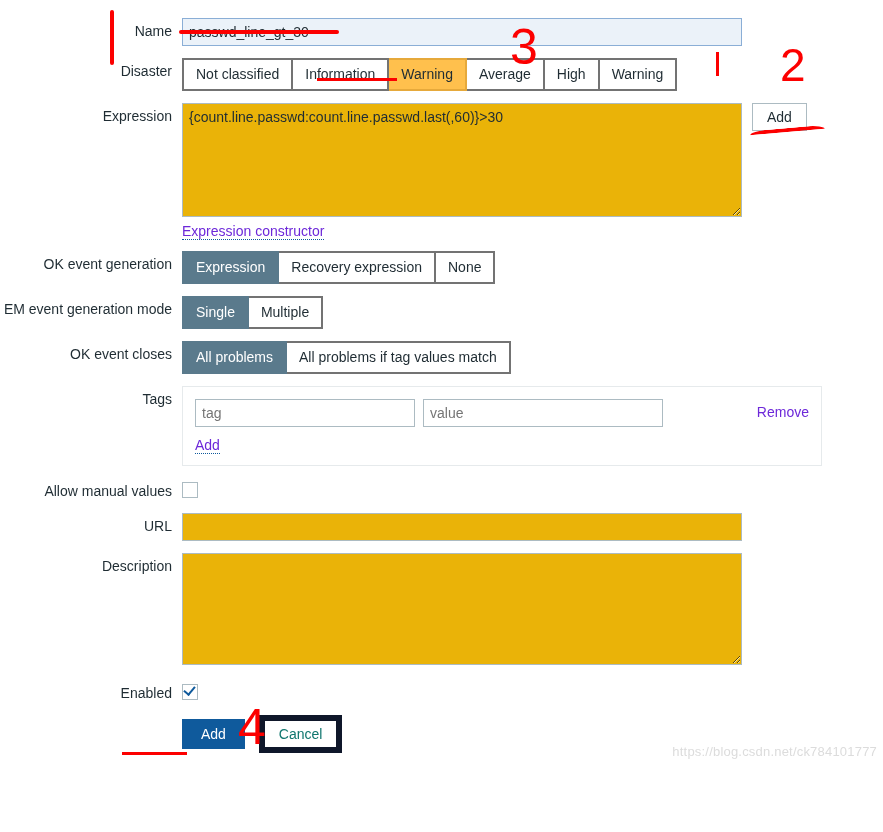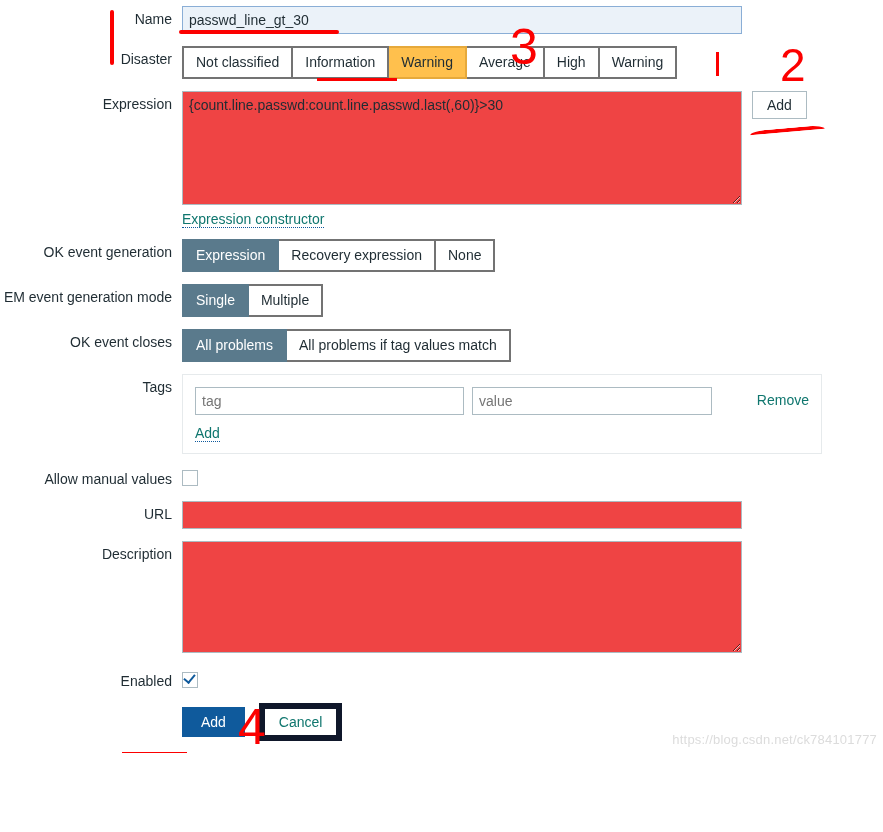--- a/index.html
+++ b/index.html
@@ -6,21 +6,21 @@
   body {
     margin: 0;
     padding: 0;
     font-family: Arial, Helvetica, sans-serif;
     font-size: 14px;
     color: #1f2c33;
     background: #fff;
     width: 883px;
     position: relative;
   }
-  .form { padding-top: 6px; }
+  .form { padding-top: 18px; }
   .row {
     display: flex;
     align-items: flex-start;
     margin-bottom: 12px;
   }
   .label {
     width: 182px;
     min-width: 182px;
     text-align: right;
     padding-right: 10px;
@@ -30,21 +30,21 @@
   .field {
     flex: 0 0 auto;
   }
   input[type=text].wide, textarea.expr, textarea.desc {
     width: 560px;
     border: 1px solid #acbbc2;
     padding: 5px 6px;
     font-family: Arial, Helvetica, sans-serif;
     font-size: 14px;
     color: #1f2c33;
-    background: #ef4444;
+    background: #eab308;
   }
   input[type=text].wide.name {
     background: #ebf2f9;
     border: 1px solid #8aaed6;
   }
   textarea.expr { height: 114px; resize: both; }
   textarea.desc { height: 112px; resize: both; }
   .btn-group {
     display: inline-flex;
   }
@@ -82,38 +82,38 @@
     color: #fff;
     border-color: #0f5a9c;
     padding: 6px 18px;
   }
   .btn.link-style {
     border: 6px solid #0f172a;
     color: #0f766e;
     background: #fff;
   }
   .link {
-    color: #0f766e;
+    color: #6d28d9;
     text-decoration: none;
     border-bottom: 1px dotted #0f5a9c;
     cursor: pointer;
     line-height: 1.1;
   }
   .link.plain { border-bottom: none; }
   .tags-box {
     border: 1px solid #e6eaec;
     padding: 12px;
     width: 640px;
   }
   .tag-row { display: flex; align-items: center; gap: 8px; margin-bottom: 10px;}
   .tag-row input {
     border: 1px solid #acbbc2;
     padding: 5px 6px;
     font-size: 14px;
-    width: 269px;
+    width: 220px;
   }
   .tag-row input.value { width: 240px; }
   .checkbox {
     width: 16px; height: 16px; border:1px solid #acbbc2; display:inline-block;
     position: relative; cursor:pointer; background:#fff;
   }
   .checkbox.checked::after {
     content:''; position:absolute; left:3px; top:-1px; width:5px; height:9px;
     border:solid #0f5a9c; border-width:0 2px 2px 0; transform:rotate(40deg);
   }

